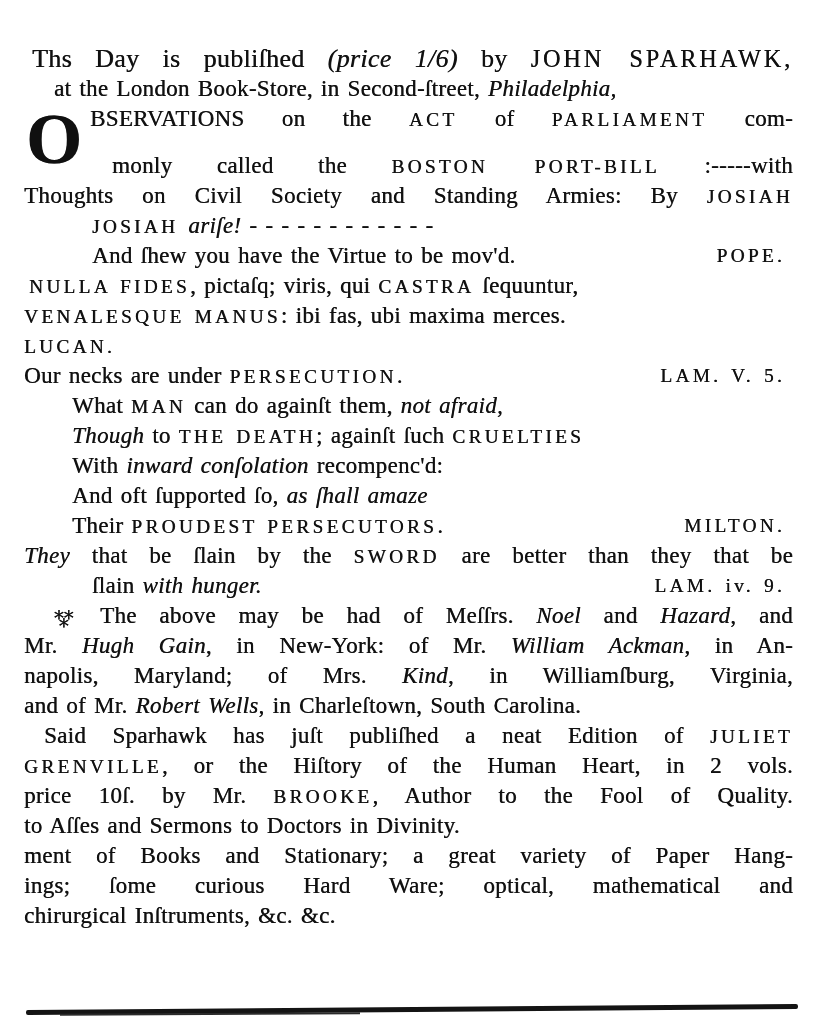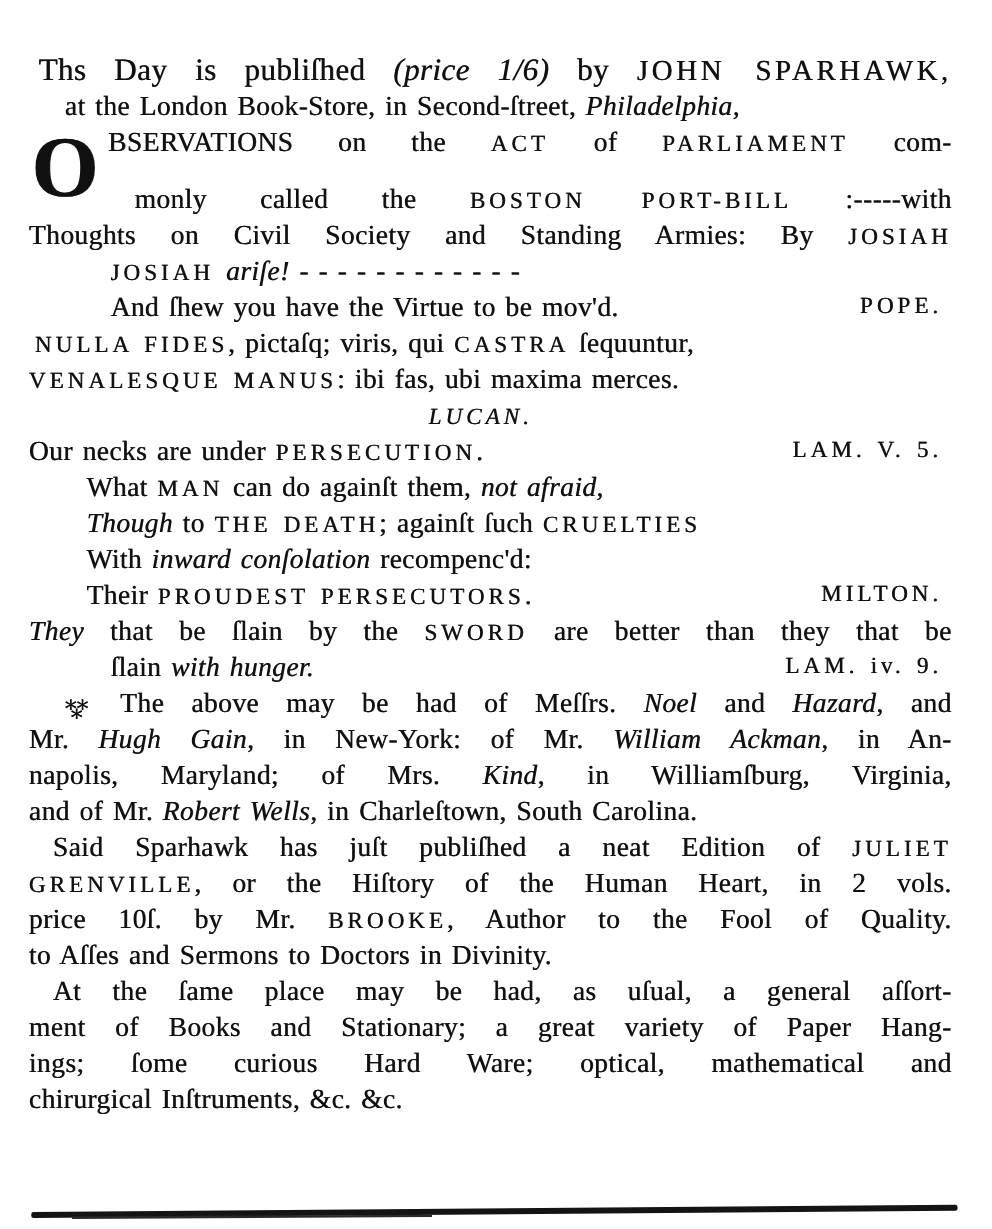--- a/index.html
+++ b/index.html
@@ -26,21 +26,21 @@
     word-spacing: 2px;
     white-space: nowrap;
     text-shadow: 0.4px 0 0 rgba(16,16,16,0.85);
   }
   .line.j {
     white-space: normal;
     text-align: justify;
     text-align-last: justify;
   }
   .line.lg { font-size: 26px; }
-  .line.ar { text-align: center; padding-right: 16px; font-style: italic; }
+  .line.ar { text-align: left; padding-right: 16px; }
   .it { font-style: italic; }
   .sc {
     font-size: 0.84em;
     letter-spacing: 0.17em;
   }
   .lg .sc { font-size: 0.93em; letter-spacing: 0.12em; }
   .attr {
     float: right;
     margin-right: 8px;
   }
@@ -93,32 +93,32 @@
         <div class="line j"><span>Thoughts on Civil Society and Standing Armies: By </span><span class="sc">JOSIAH</span></div>
         <div class="line" style="padding-left: 68px;"><span class="sc">JOSIAH </span><span class="it">ariſe!</span><span> - - - - - - - - - - - -</span></div>
         <div class="line" style="padding-left: 68px;"><span class="attr sc">POPE.</span><span>And ſhew you have the Virtue to be mov'd.</span></div>
         <div class="line" style="padding-left: 5px;"><span class="sc">NULLA FIDES</span><span>, pictaſq; viris, qui </span><span class="sc">CASTRA</span><span> ſequuntur,</span></div>
         <div class="line"><span class="sc">VENALESQUE MANUS</span><span>: ibi fas, ubi maxima merces.</span></div>
         <div class="line ar"><span class="sc">LUCAN.</span></div>
         <div class="line"><span class="attr sc">LAM. V. 5.</span><span>Our necks are under </span><span class="sc">PERSECUTION</span><span>.</span></div>
         <div class="line" style="padding-left: 48px;"><span>What </span><span class="sc">MAN</span><span> can do againſt them, </span><span class="it">not afraid,</span></div>
         <div class="line" style="padding-left: 48px;"><span class="it">Though</span><span> to </span><span class="sc">THE DEATH</span><span>; againſt ſuch </span><span class="sc">CRUELTIES</span></div>
         <div class="line" style="padding-left: 48px;"><span>With </span><span class="it">inward conſolation</span><span> recompenc'd:</span></div>
+        <div class="line" style="padding-left: 48px;"><span>And oft ſupported ſo, </span><span class="it">as ſhall amaze</span></div>
         <div class="line" style="padding-left: 48px;"><span class="attr sc">MILTON.</span><span>Their </span><span class="sc">PROUDEST PERSECUTORS</span><span>.</span></div>
         <div class="line j"><span class="it">They</span><span> that be ſlain by the </span><span class="sc">SWORD</span><span> are better than they that be</span></div>
         <div class="line" style="padding-left: 68px;"><span class="attr sc">LAM. iv. 9.</span><span>ſlain </span><span class="it">with hunger.</span></div>
         <div class="line j" style="padding-left: 30px;"><span class="ast">⁂</span><span> The above may be had of Meſſrs. </span><span class="it">Noel</span><span> and </span><span class="it">Hazard</span><span>, and</span></div>
         <div class="line j"><span>Mr. </span><span class="it">Hugh Gain</span><span>, in New-York: of Mr. </span><span class="it">William Ackman</span><span>, in An-</span></div>
         <div class="line j"><span>napolis, Maryland; of Mrs. </span><span class="it">Kind</span><span>, in Williamſburg, Virginia,</span></div>
         <div class="line"><span>and of Mr. </span><span class="it">Robert Wells</span><span>, in Charleſtown, South Carolina.</span></div>
         <div class="line j" style="padding-left: 20px;"><span>Said Sparhawk has juſt publiſhed a neat Edition of </span><span class="sc">JULIET</span></div>
         <div class="line j"><span class="sc">GRENVILLE</span><span>, or the Hiſtory of the Human Heart, in 2 vols.</span></div>
         <div class="line j"><span>price 10ſ. by Mr. </span><span class="sc">BROOKE</span><span>, Author to the Fool of Quality.</span></div>
         <div class="line"><span>to Aſſes and Sermons to Doctors in Divinity.</span></div>
-        <div class="line j" style="padding-left: 20px;"><span>At the ſame place may be had, as uſual, a general aſſort-</span></div>
         <div class="line j"><span>ment of Books and Stationary; a great variety of Paper Hang-</span></div>
         <div class="line j"><span>ings; ſome curious Hard Ware; optical, mathematical and</span></div>
         <div class="line"><span>chirurgical Inſtruments, &amp;c. &amp;c.</span></div>
       </div>
   </div>
   <div class="bottom-rule"></div>
   <div class="bottom-rule-2"></div>
 </div>
 
 </body></html>

